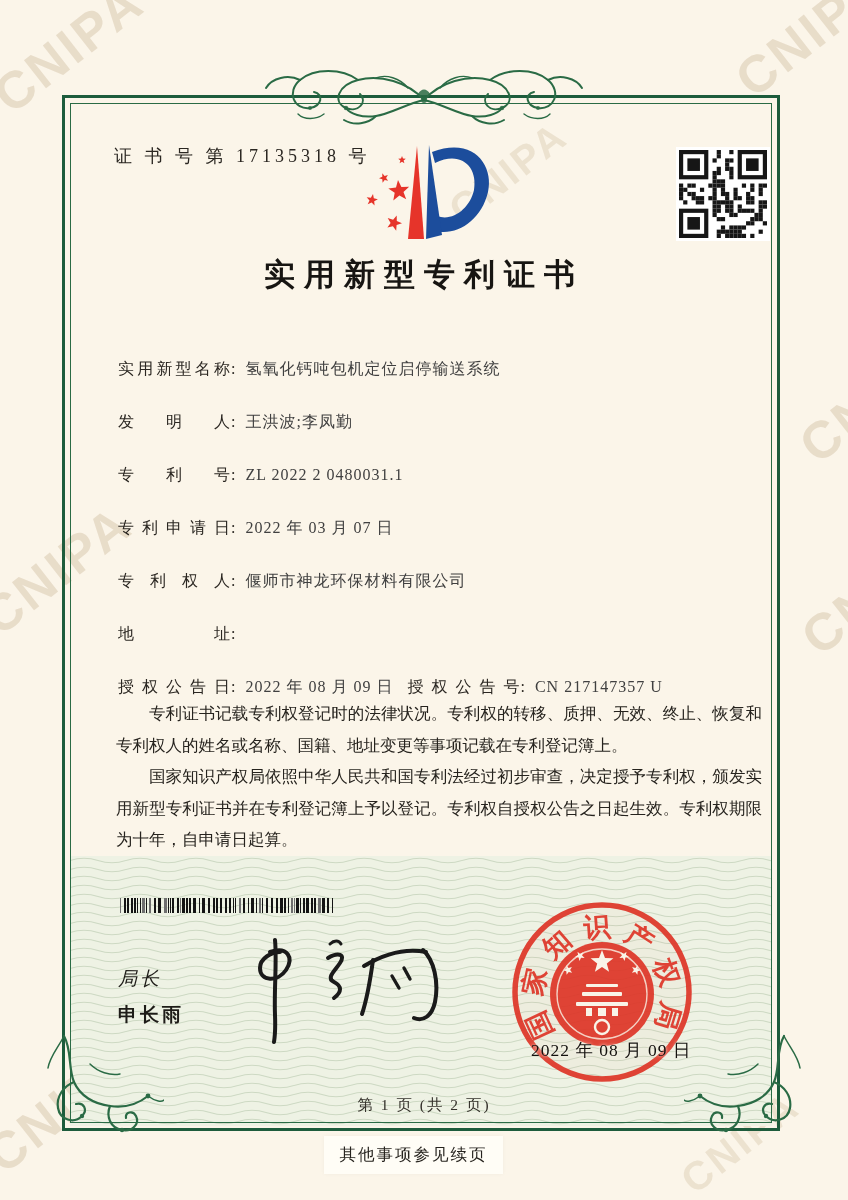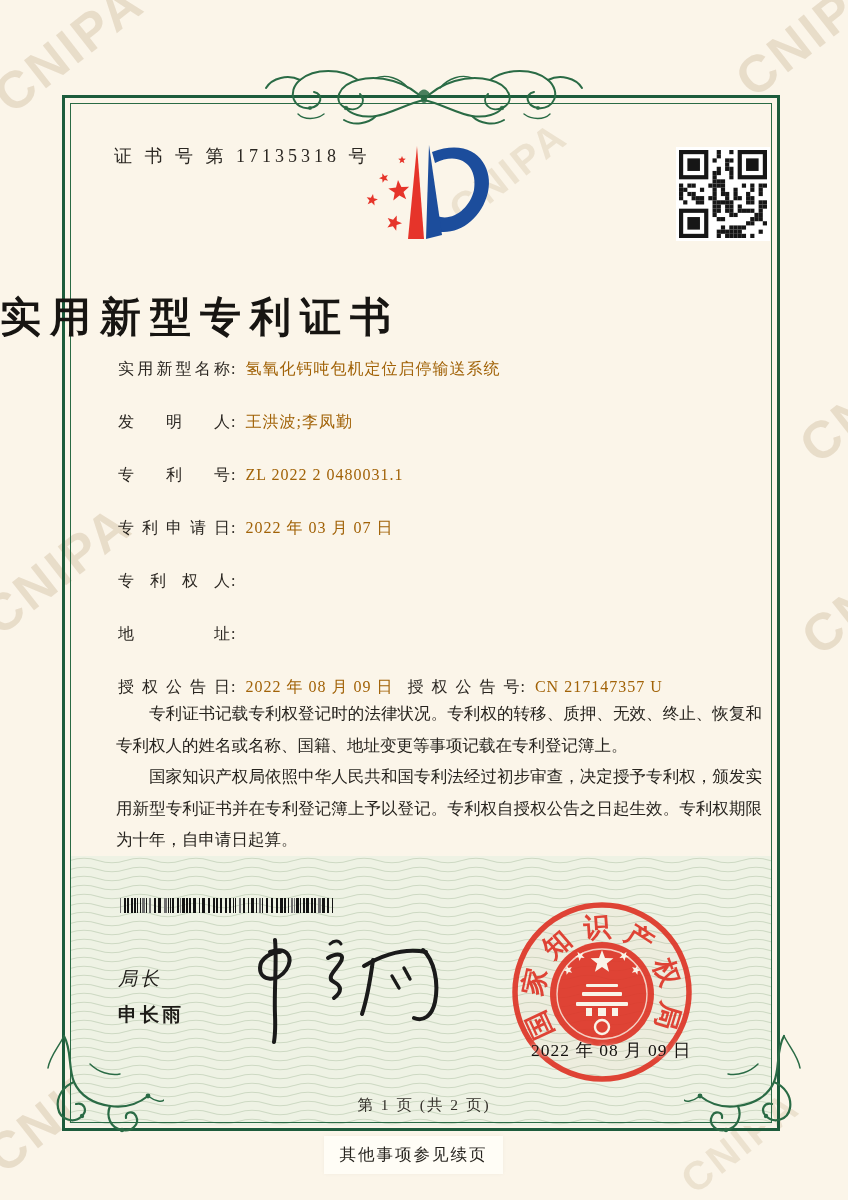--- a/index.html
+++ b/index.html
@@ -30,32 +30,32 @@
   .guilloche{position:absolute; left:70px; top:856px; width:702px; height:270px;}
   
   .cert-no{
     position:absolute; left:114px; top:144px; font-size:18px; letter-spacing:4px;
     color:#2b2722;
     text-align:center;
   }
   .logo{position:absolute; left:350px; top:134px; width:160px; height:124px;}
   .qr{position:absolute; left:676px; top:147px; width:88px; height:88px; background:#fff; padding:3px;}
   .title{
-    position:absolute; left:0; top:254px; width:100%; 
-    font-size:41px; font-weight:bold; letter-spacing:9px; color:#171512;margin-top:36px;
+    position:absolute; left:0; top:254px; width:100%; text-align:center;
+    font-size:31px; font-weight:bold; letter-spacing:9px; color:#171512;
   }
   
   .fields{position:absolute; left:118px; top:358px; width:648px; font-size:16px;}
   .frow{display:flex; align-items:flex-start; margin-bottom:31px; line-height:22px;}
   .flabel{
     display:inline-block; width:112px; text-align:justify; text-align-last:justify;
     flex:none; color:#2b2722;
   }
   .fcolon{flex:none; margin:0 10px 0 1px;}
-  .fvalue{letter-spacing:1px; color:#a16207;}
+  .fvalue{letter-spacing:1px; color:#404040;}
   .grant-group{display:flex; margin-left:14px;}
   
   .body-text{
     position:absolute; left:116px; top:698px; width:646px;
     font-size:16.5px; line-height:31.5px; text-align:justify; color:#26231e;
   }
   .body-text p{margin:0; text-indent:2em;}
   
   .barcode{position:absolute; left:120px; top:898px; width:218px; height:15px;}
   .bureau-title{position:absolute; left:118px; top:966px; font-size:19px; letter-spacing:3px; color:#1e1c18;font-style:italic;}
@@ -330,20 +330,21 @@
       <span class="fvalue">ZL 2022 2 0480031.1</span>
     </div>
     <div class="frow">
       <span class="flabel">专利申请日</span>
         <span class="fcolon">:</span>
       <span class="fvalue">2022 年 03 月 07 日</span>
     </div>
     <div class="frow">
       <span class="flabel">专利权人</span>
         <span class="fcolon">:</span>
+      <span class="fvalue">偃师市神龙环保材料有限公司</span>
     </div>
     <div class="frow">
       <span class="flabel">地址</span>
         <span class="fcolon">:</span>
     </div>
     <div class="frow">
       <span class="flabel">授权公告日</span>
         <span class="fcolon">:</span>
       <span class="fvalue">2022 年 08 月 09 日</span>
       <span class="grant-group">

